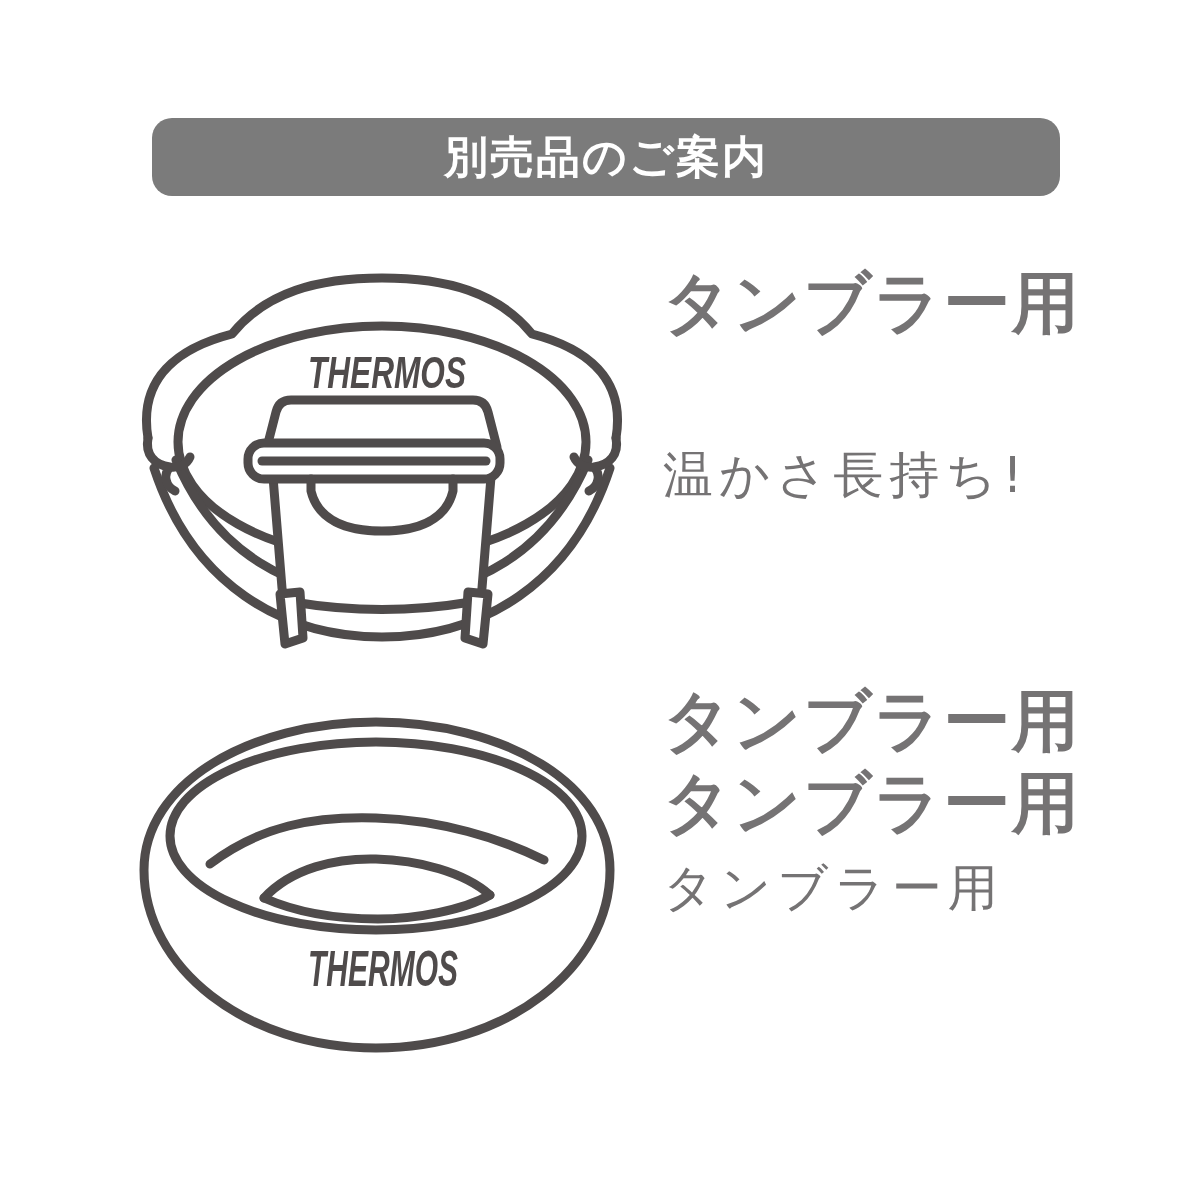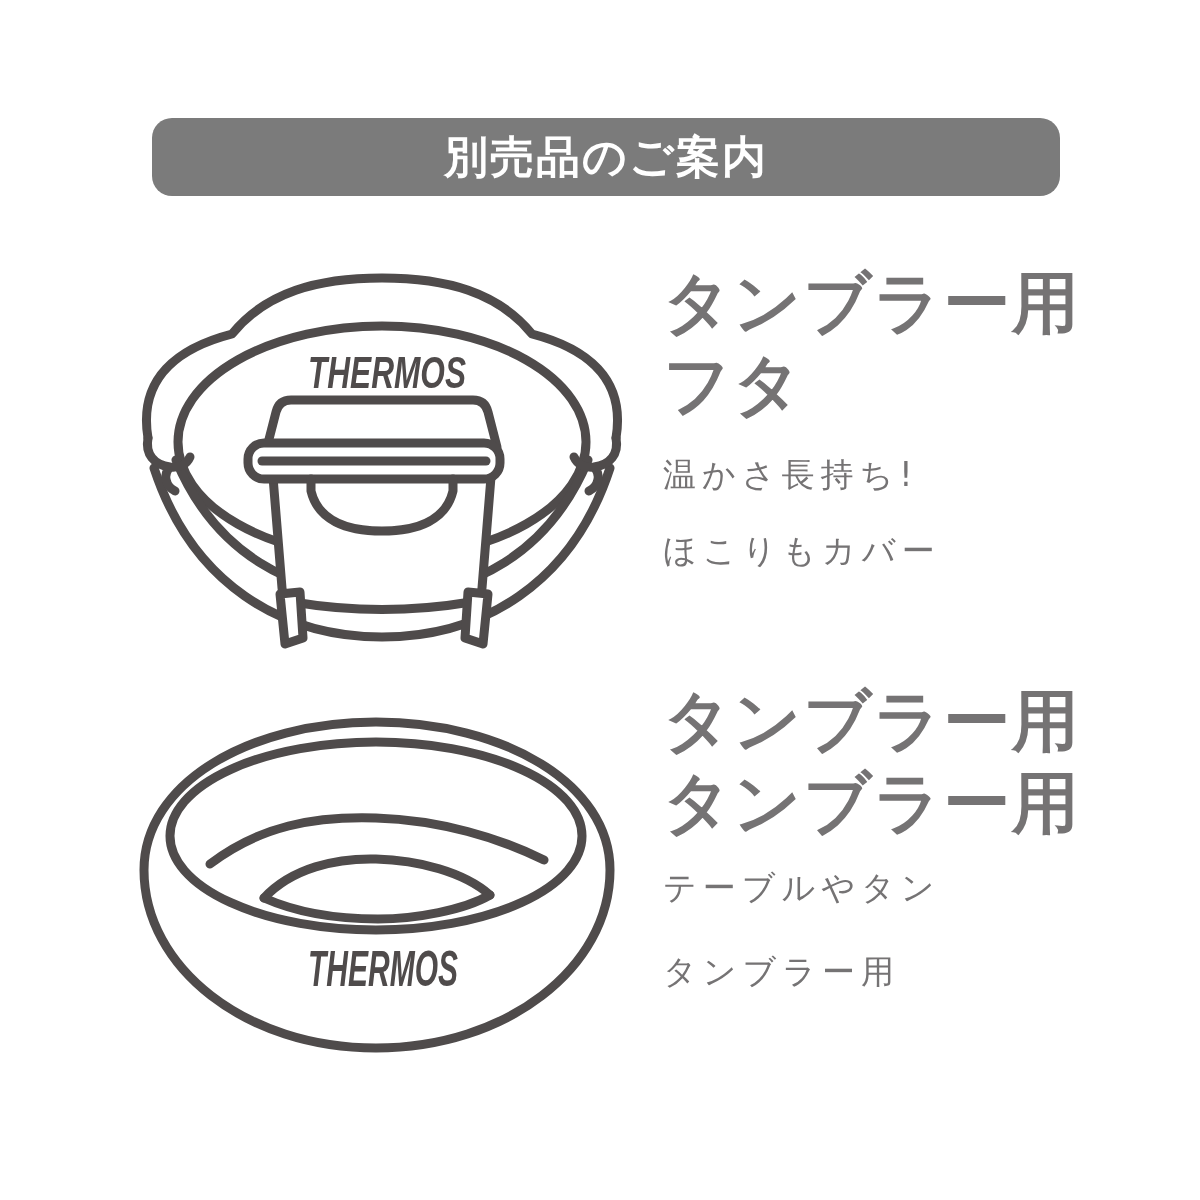--- a/index.html
+++ b/index.html
@@ -32,21 +32,21 @@
     font-size:67px;
     font-weight:700;
     line-height:82px;
     letter-spacing:1.5px;
     white-space:nowrap;
   }
   .jp-desc{
     position:absolute;
     left:663px;
     color:#757374;
-    font-size:33px;
+    font-size:50px;
     font-weight:500;
     letter-spacing:6px;
     white-space:nowrap;
   }
   .jp-title.t1{top:262px;}
   .jp-desc.d1{top:437px;line-height:76px;}
   .jp-title.t2{top:680px;}
   .jp-desc.d2{top:846px;line-height:84px;}
   svg{position:absolute;display:block;}
   svg .ln{fill:none;stroke:#4f4b4b;stroke-width:9;stroke-linecap:round;stroke-linejoin:round;}
@@ -90,25 +90,23 @@
     <path class="ln" d="M181,219 L181,231 C 188,260 216,271 252,271 C 288,271 316,260 323,231 L323,219"></path>
 
     <path class="wh" d="M150,334 L155,384 L173,378 L170,332 Z"></path>
     <path class="wh" d="M358,334 L353,384 L335,378 L338,332 Z"></path>
 
     <text x="257" y="128" font-size="45" text-anchor="middle" textLength="158" lengthAdjust="spacingAndGlyphs">THERMOS</text>
   </svg>
 
   <div class="jp-title t1">
     <div>タンブラー用</div>
-    <div>フタ</div>
   </div>
   <div class="jp-desc d1">
     <div>温かさ長持ち!</div>
-    <div>ほこりもカバー</div>
   </div>
 
   <svg style="left:138px;top:706px;" width="480" height="352" viewBox="0 0 480 352">
 
     <path class="ln" d="M6,164 C 6,78 110,16 238,16 C 366,16 472,78 472,164 C 472,262 368,342 238,342 C 108,342 6,262 6,164 Z"></path>
 
     <ellipse class="ln" cx="238" cy="130" rx="206" ry="94"></ellipse>
 
     <path class="ln" d="M72,158 C 122,120 176,110 238,112 C 302,114 362,132 406,154" stroke-width="7"></path>
 
@@ -116,17 +114,16 @@
     <path class="ln" d="M126,192 C 162,208 202,213 240,213 C 278,213 326,204 352,189"></path>
 
     <text x="245" y="280" font-size="50" text-anchor="middle" textLength="150" lengthAdjust="spacingAndGlyphs">THERMOS</text>
   </svg>
 
   <div class="jp-title t2">
     <div>タンブラー用</div>
     <div>タンブラー用</div>
   </div>
   <div class="jp-desc d2">
-    <div>テーブルやタン</div>
     <div>タンブラー用</div>
   </div>
 
 </div>
 
 </body></html>

